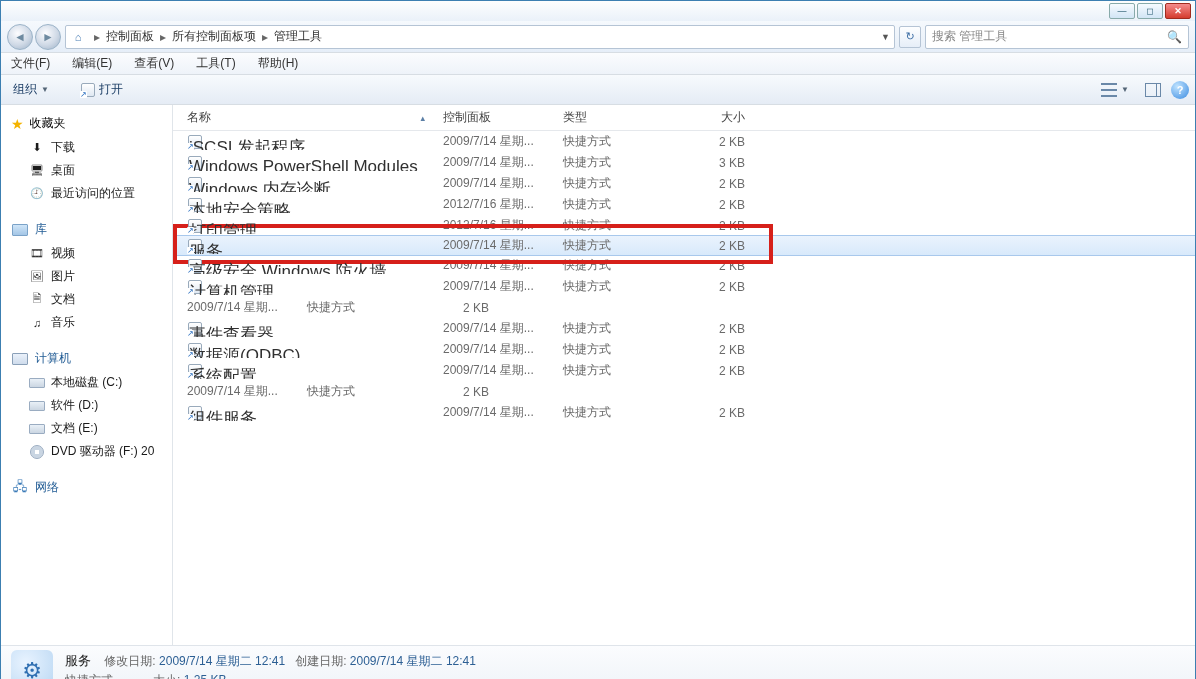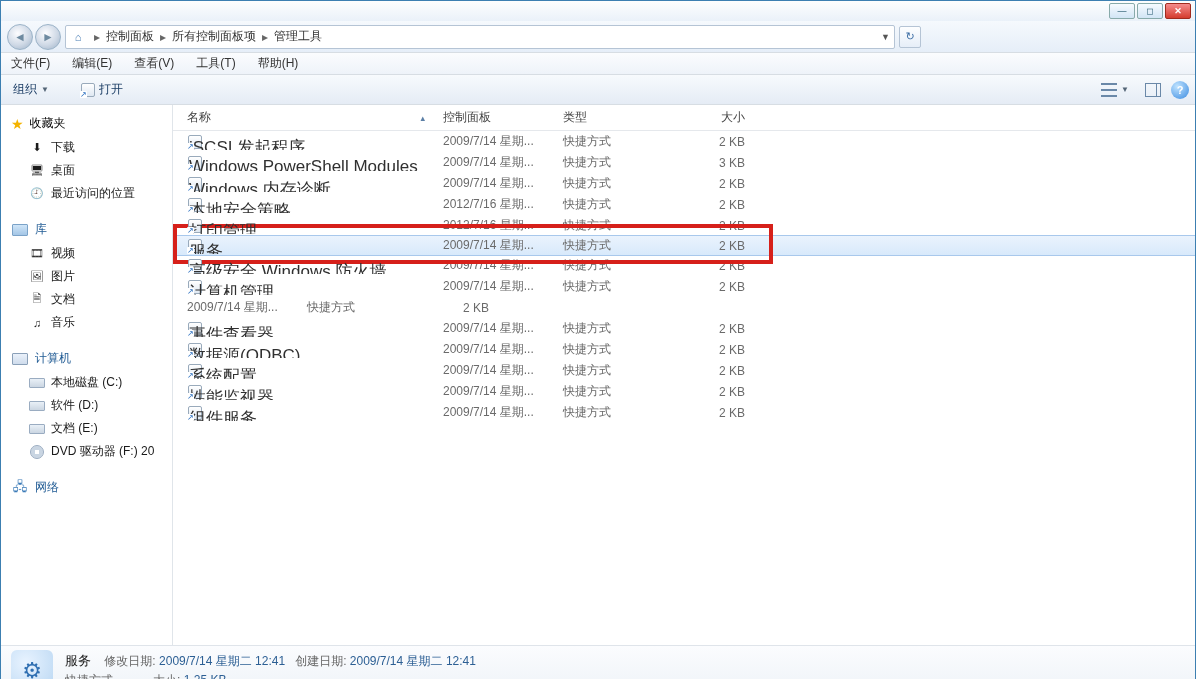--- a/index.html
+++ b/index.html
@@ -115,20 +115,24 @@
       <span class="crumb">控制面板</span>
       <span class="crumb-sep">▸</span>
       <span class="crumb">所有控制面板项</span>
       <span class="crumb-sep">▸</span>
       <span class="crumb">管理工具</span>
       <div class="addr-after">
         <span class="drop">▼</span>
       </div>
     </div>
     <div class="refresh">↻</div>
+    <div class="search">
+      <span>搜索 管理工具</span>
+      <span class="mag">🔍</span>
+    </div>
   </div>
 
   <div class="menubar">
     <span class="menu-item">文件(F)</span>
     <span class="menu-item">编辑(E)</span>
     <span class="menu-item">查看(V)</span>
     <span class="menu-item">工具(T)</span>
     <span class="menu-item">帮助(H)</span>
   </div>
 
@@ -371,26 +375,20 @@
               <span class="ico">
                 <span class="lnk">系统配置</span>
               </span>
               <span></span>
             </div>
             <div class="cell date">2009/7/14 星期...</div>
             <div class="cell type">快捷方式</div>
             <div class="cell size">2 KB</div>
           </div>
           <div class="row">
-            <div class="cell name">
-              <span class="ico">
-                <span class="lnk">性能监视器</span>
-              </span>
-              <span></span>
-            </div>
             <div class="cell date">2009/7/14 星期...</div>
             <div class="cell type">快捷方式</div>
             <div class="cell size">2 KB</div>
           </div>
           <div class="row">
             <div class="cell name">
               <span class="ico">
                 <span class="lnk">组件服务</span>
               </span>
               <span></span>

